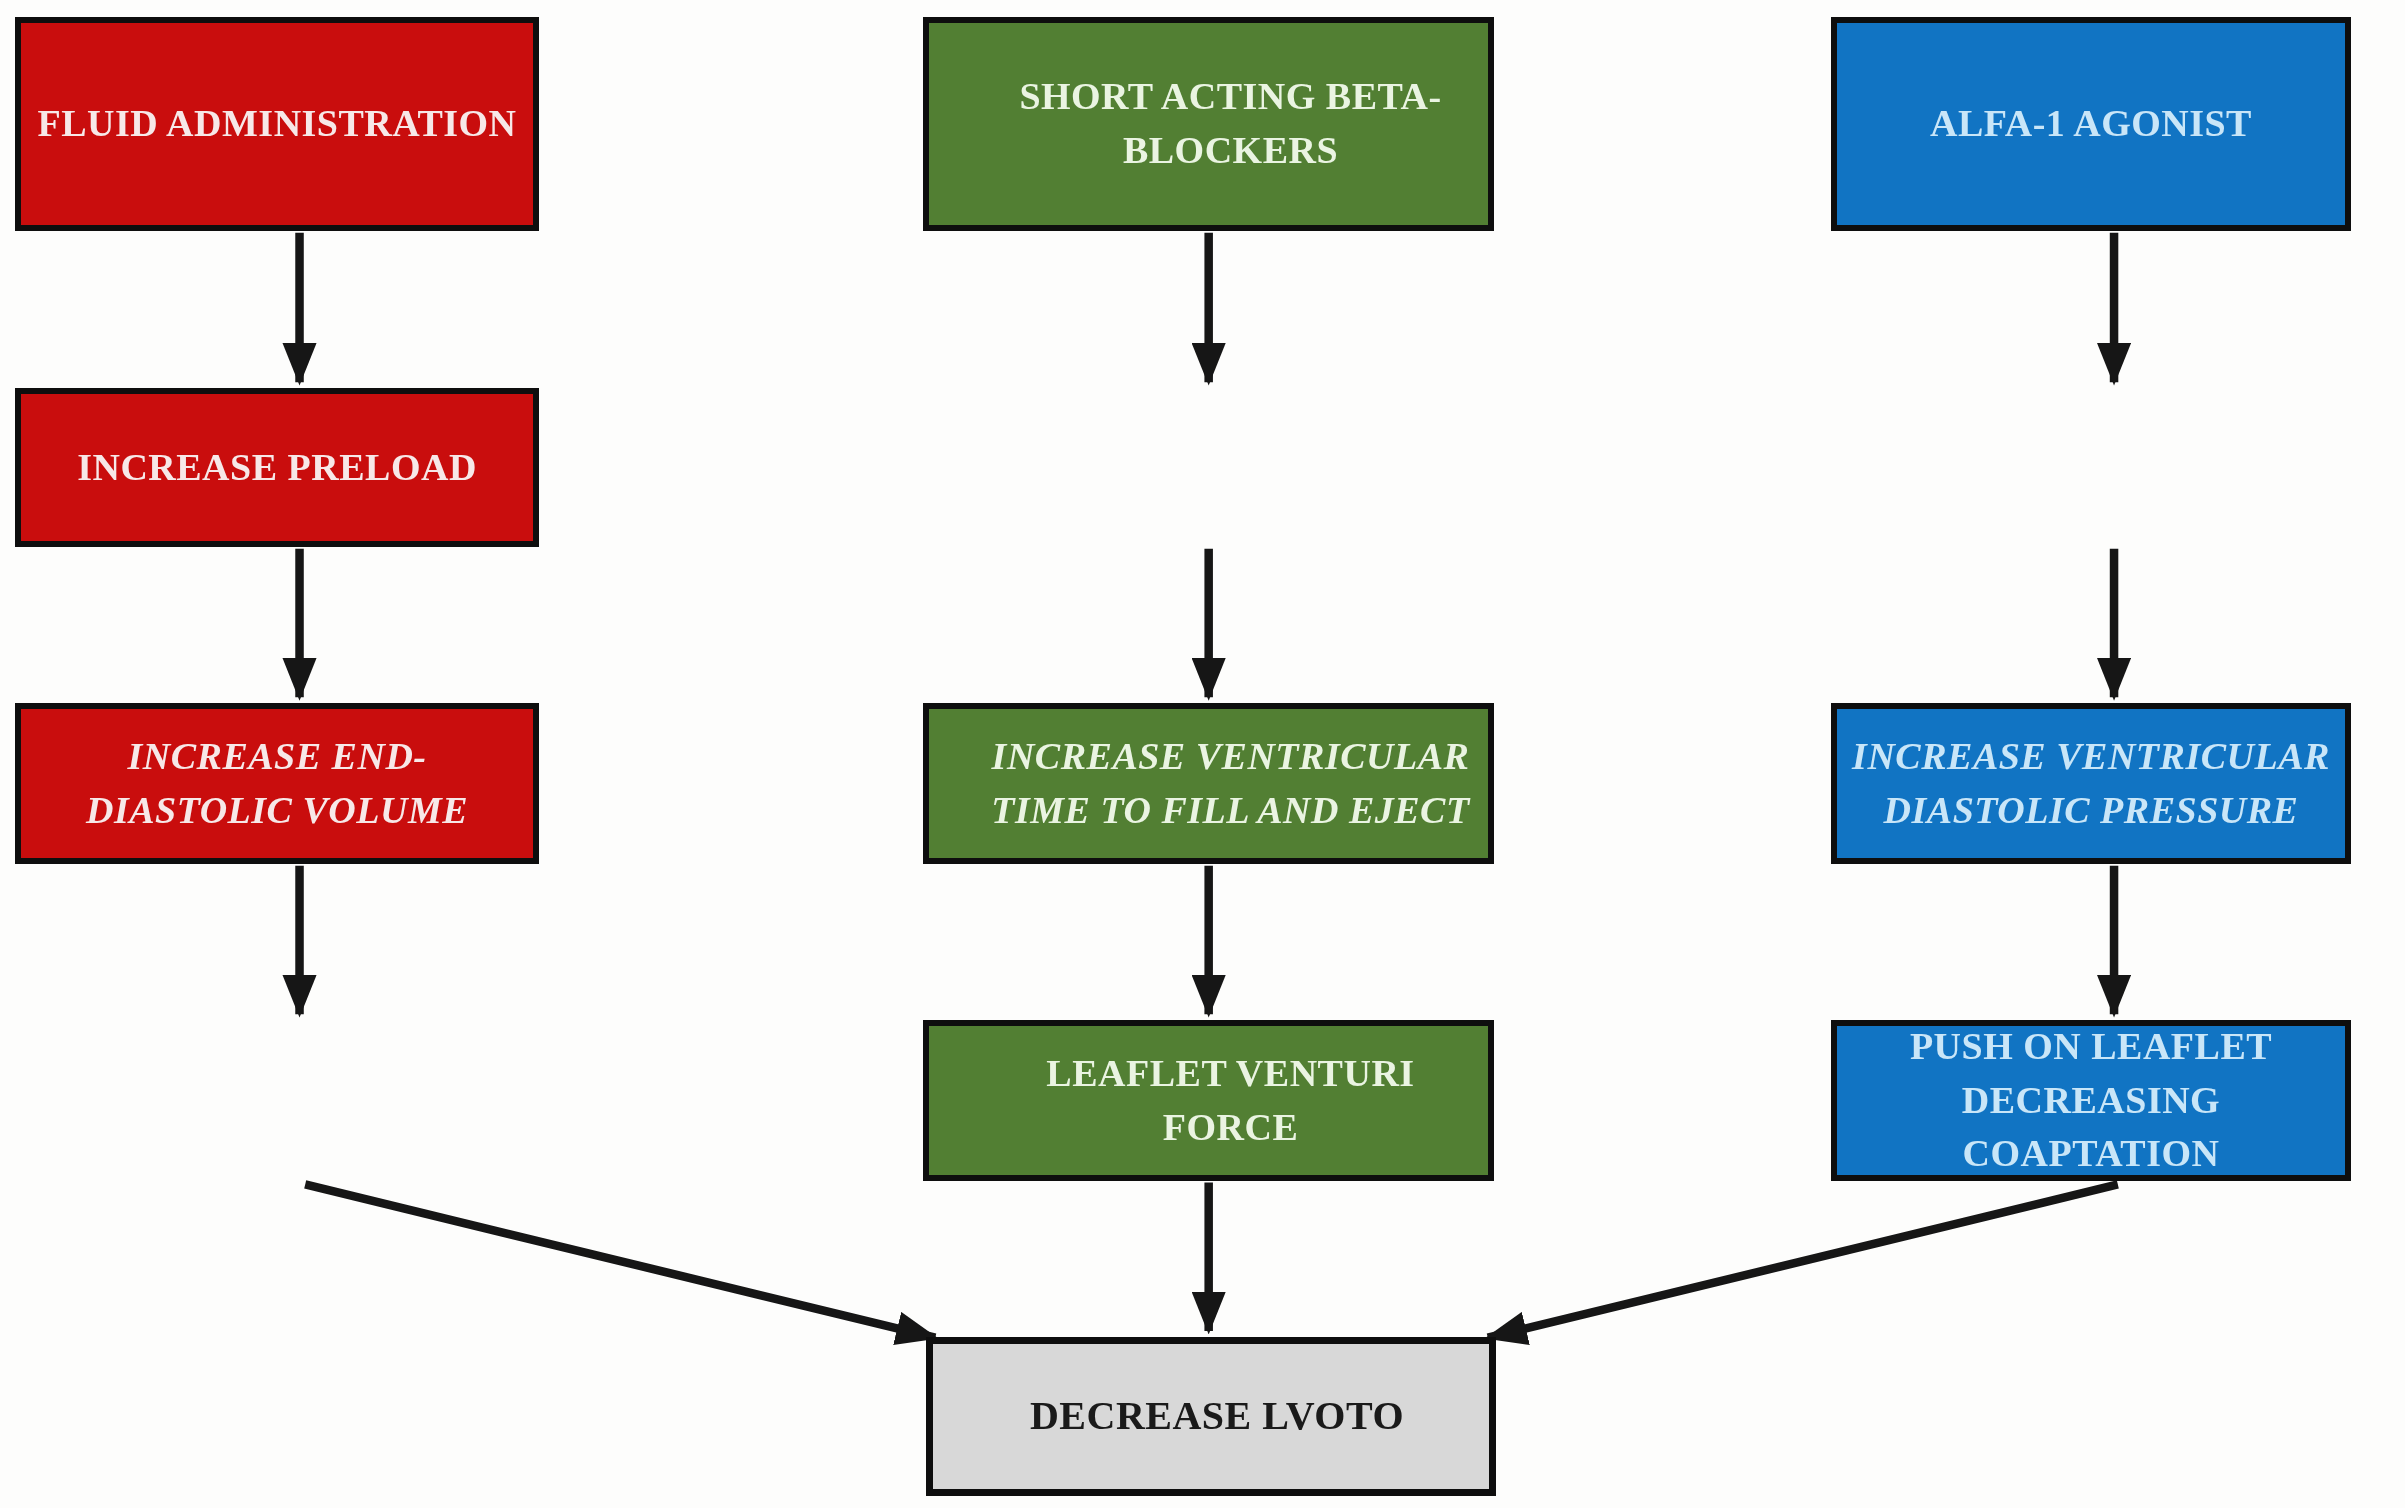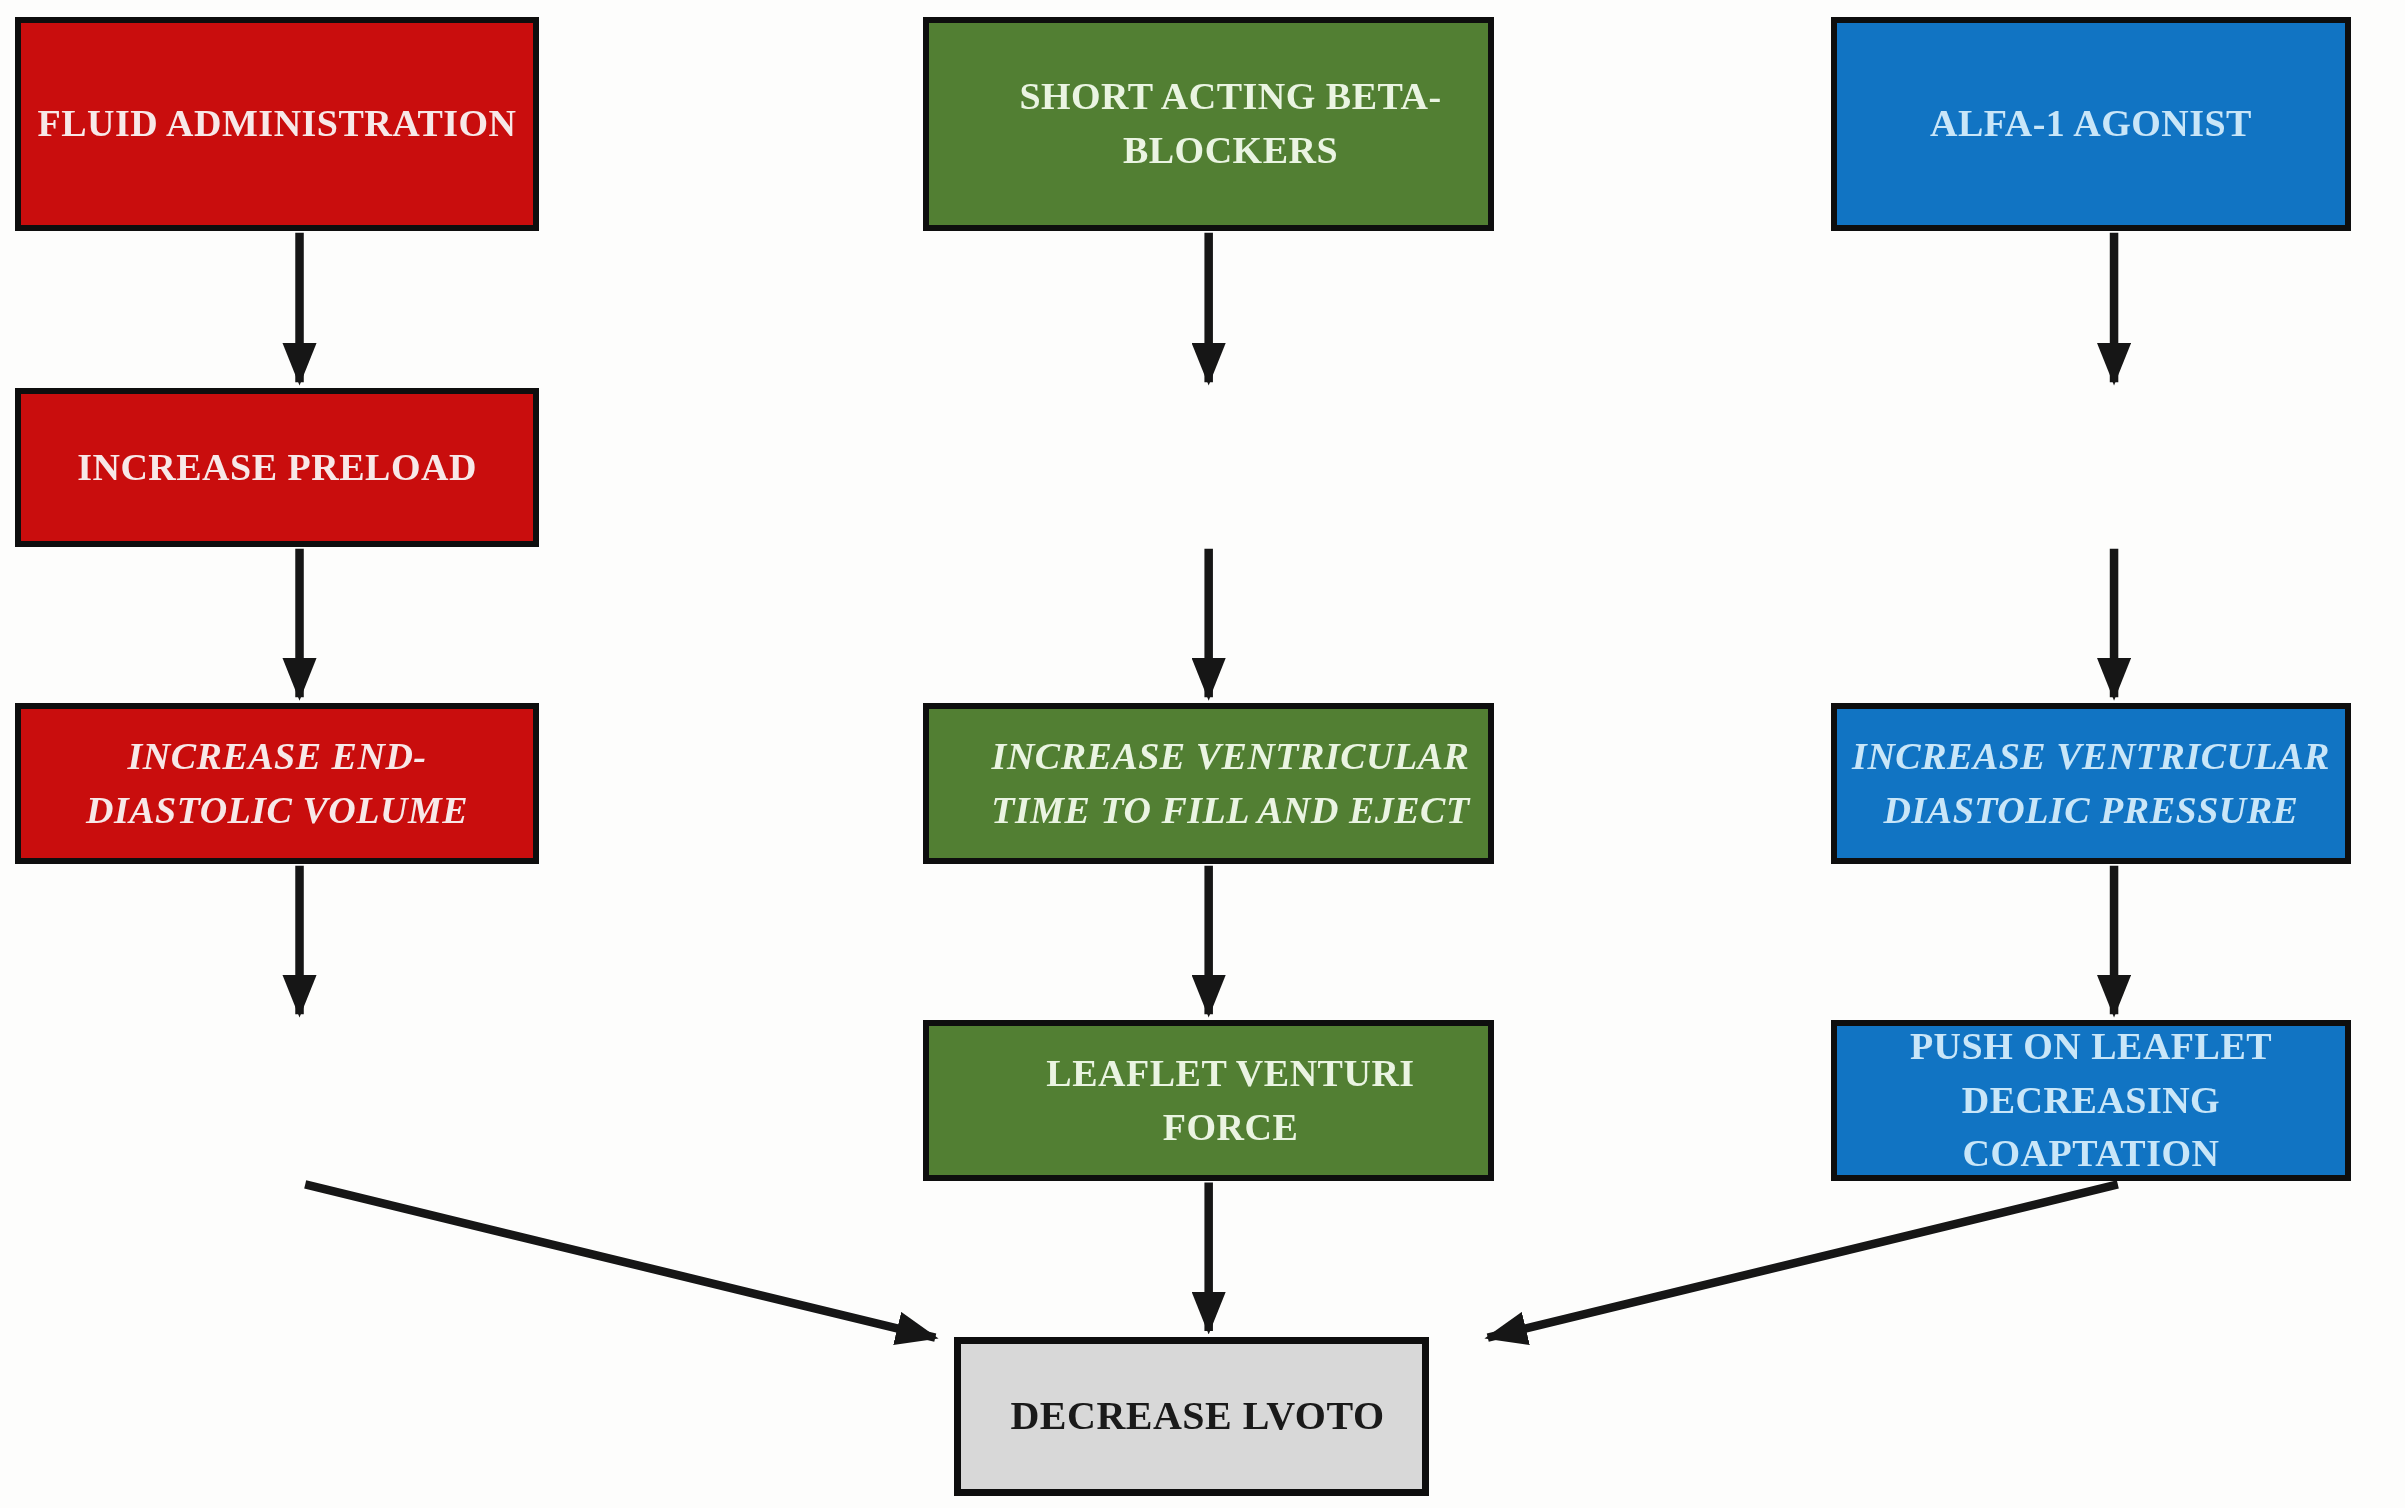--- a/index.html
+++ b/index.html
@@ -47,23 +47,23 @@
   .c0 { left: 15px;   width: 524px; background: var(--c0-bg, #c90d0d); color: var(--c0-fg, #f7e8e8); }
   .c1 { left: 923px;  width: 571px; background: var(--c1-bg, #527f33); color: var(--c1-fg, #eaf4e2); padding-left: 44px; }
   .c2 { left: 1831px; width: 520px; background: var(--c2-bg, #1174c3); color: var(--c2-fg, #c9e6f8); }
   
   .r0 { top: 17px;   height: 214px; }
   .r1 { top: 388px;  height: 159px; }
   .r2 { top: 703px;  height: 161px; font-style: italic; }
   .r3 { top: 1020px; height: 161px; }
   
   .result {
-    left: 954px;
+    left: 926px;
     top: 1337px;
-    width: 475px;
+    width: 570px;
     height: 159px;
     background: var(--result-bg, #d8d8d8);
     color: var(--result-fg, #1a1a1a);
     border-width: 7.6px;
     font-size: 40px;
     padding-left: 12px;
   }
 </style>
 </head>
 <body>

